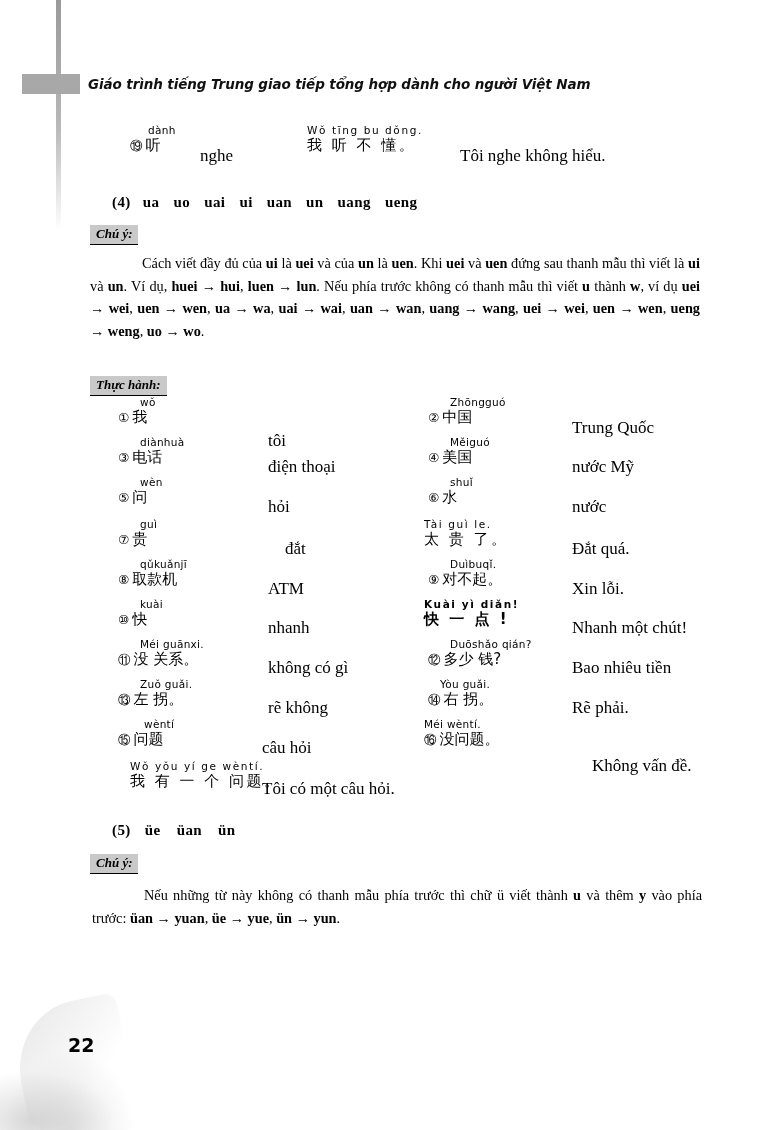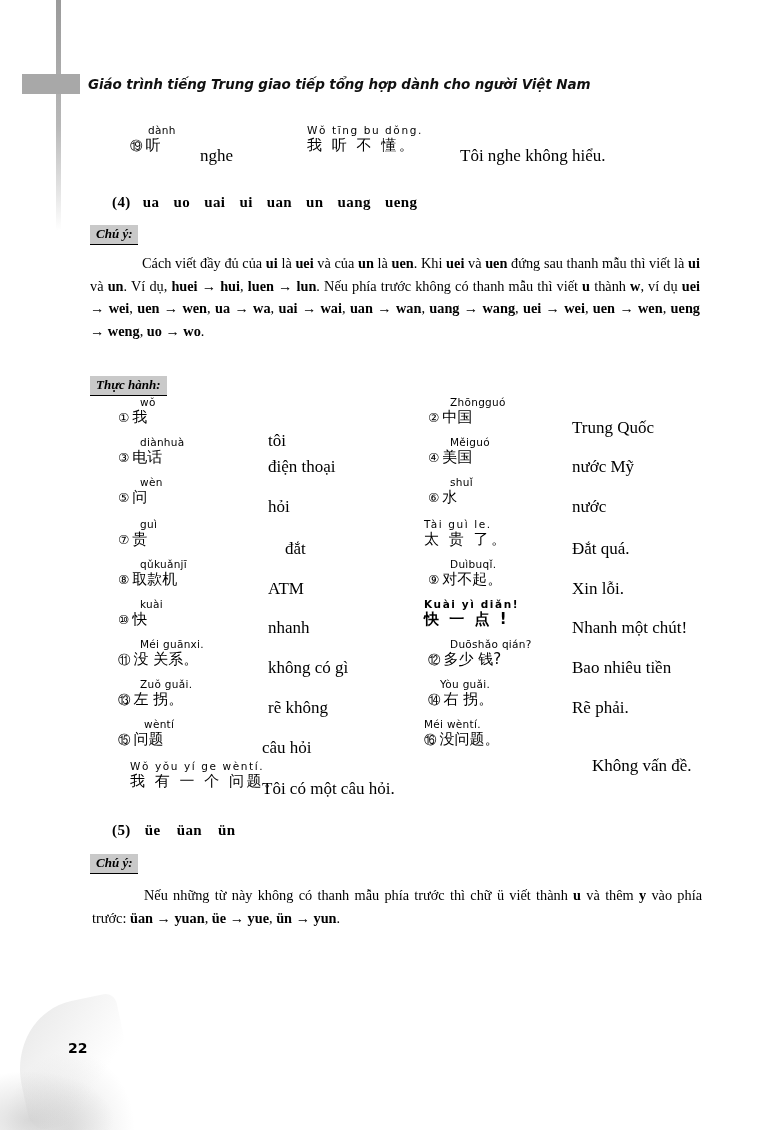--- a/index.html
+++ b/index.html
@@ -78,21 +78,21 @@
     background: linear-gradient(135deg, rgba(200,200,200,0.45), rgba(255,255,255,0) 70%);
     border-radius: 60% 10% 55% 15%;
     transform: rotate(-12deg);
   }
   .page-number {
     position: absolute;
     left: 68px;
     bottom: 74px;
     font-family: "DejaVu Sans", sans-serif;
     font-weight: bold;
-    font-size: 14px;
+    font-size: 19px;
     color: #000;
   }
 
   
   .block {
     position: absolute;
   }
   .para {
     font-size: 14.3px;
     line-height: 22.5px;

